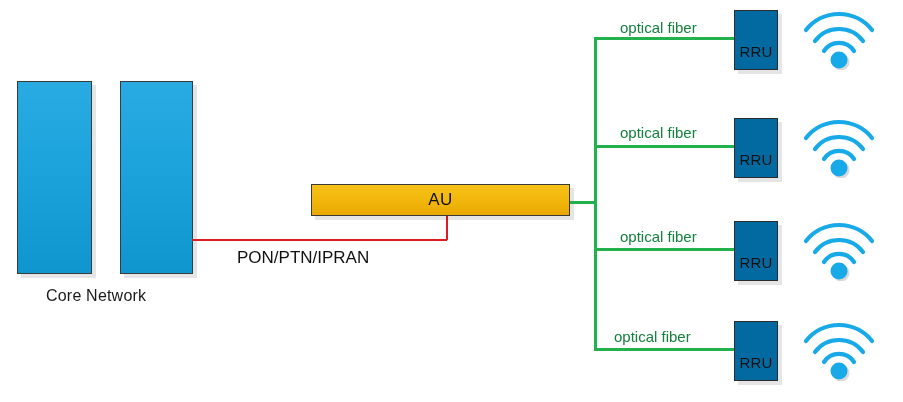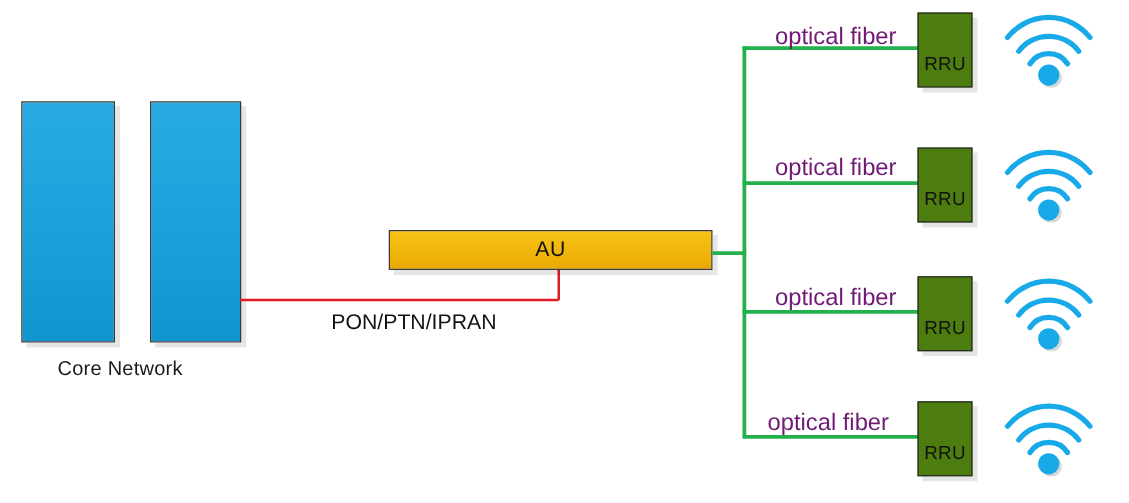--- a/index.html
+++ b/index.html
@@ -47,21 +47,21 @@
   }
   .au-label {
     font-size: 17px;
     color: #111111;
     letter-spacing: 0.4px;
   }
 
   
   .rru-box {
     position: absolute;
-    background: #4d7c0f;
+    background: #0369a1;
     border: 1px solid #2b2b2b;
     box-shadow: 4px 4px 0 0 rgba(0,0,0,0.10);
     box-sizing: border-box;
   }
   .rru-label {
     position: absolute;
     left: 0;
     right: 0;
     bottom: 9px;
     text-align: center;
@@ -73,30 +73,29 @@
   
   .line-h { position: absolute; height: 0; border-top-style: solid; }
   .line-v { position: absolute; width: 0; border-left-style: solid; }
 
   .red   { border-color: #E01B24; }
   .green { border-color: #22B14C; }
 
   
   .link-label {
     position: absolute;
-    font-size: 19px;
-    color: #701a75;
+    font-size: 15px;
+    color: #15803d;
     white-space: nowrap;
   }
   .pon-label {
     position: absolute;
     font-size: 17px;
     color: #111111;
     white-space: nowrap;
-    margin-left: 28px;
   }
 
   
   .wifi {
     position: absolute;
     width: 78px;
     height: 62px;
   }
   .wifi svg { display: block; }
 </style>

